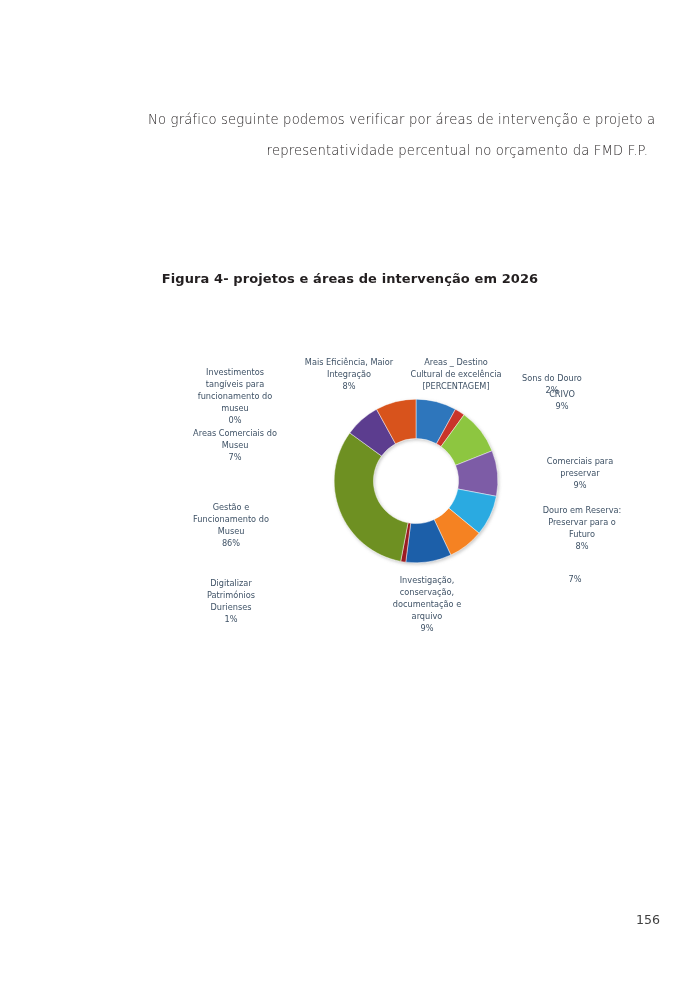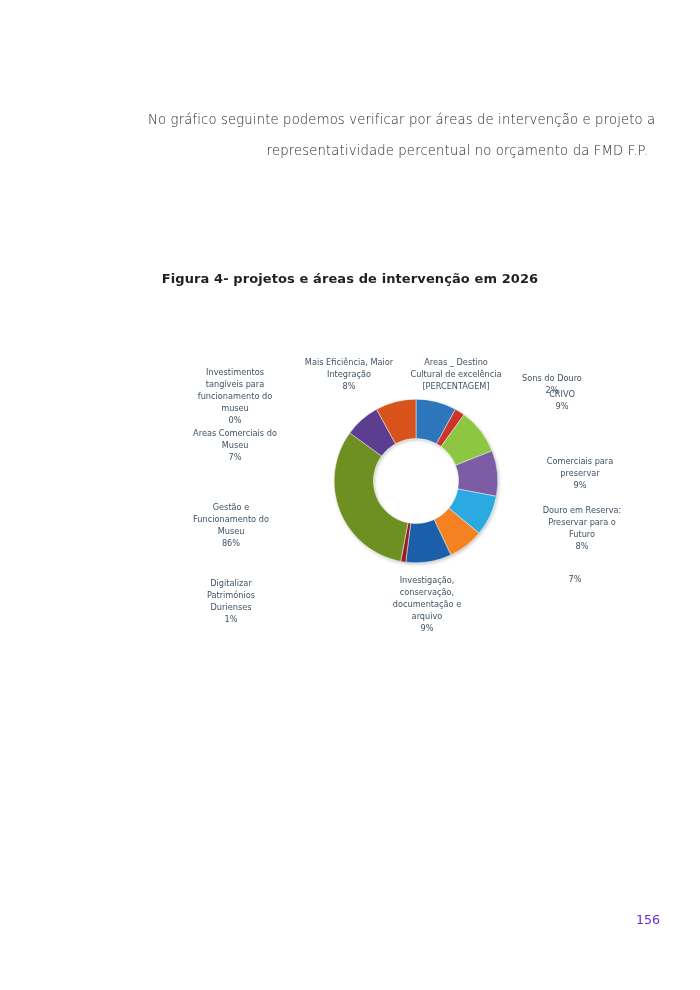--- a/index.html
+++ b/index.html
@@ -96,21 +96,21 @@
   .dl-investigacao  { left: 363px; top: 246px; width: 128px; }
 
   
   #page-number {
     position: absolute;
     left: 0;
     top: 912px;
     width: 660px;
     text-align: right;
     font-size: 12.6px;
-    color: #6d28d9;
+    color: #404040;
     font-family: "DejaVu Sans", sans-serif;
   }
 </style>
 </head>
 <body>
 
 <div id="page">
 
   <div id="intro-paragraph">
     <span class="pline">No gráfico seguinte podemos verificar por áreas de intervenção e projeto a</span>

